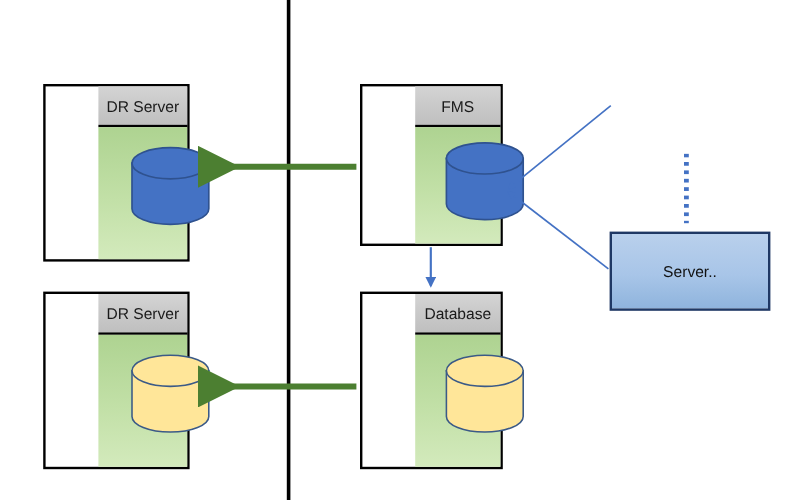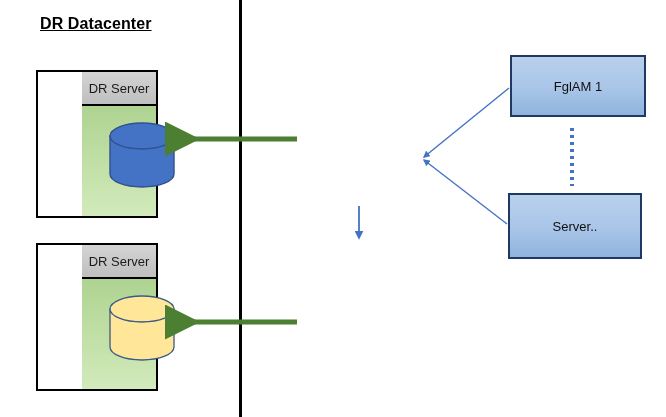--- a/index.html
+++ b/index.html
@@ -106,21 +106,20 @@
     width: 666px;
     height: 417px;
     pointer-events: none;
   }
 </style>
 </head>
 <body>
 
 <div id="canvas">
 
-  <div class="section-title" id="title-dr">DR Datacenter</div>
 
 
   <div id="divider"></div>
 
   <div class="server-box" id="dr-server-1" style="left:36px; top:70px; width:122px; height:148px;">
     <div class="server-header">DR Server</div>
     <div class="server-body">
       <div class="cyl" style="left:24px; top:14px;">
         <svg width="72" height="72" viewBox="0 0 72 72">
           <path d="M4,16 L4,54 A32,13 0 0 0 68,54 L68,16 Z" fill="#4472c4" stroke="#2f528f" stroke-width="1.4"></path>
@@ -135,25 +134,44 @@
     <div class="server-body">
       <div class="cyl" style="left:24px; top:14px;">
         <svg width="72" height="72" viewBox="0 0 72 72">
           <path d="M4,16 L4,54 A32,13 0 0 0 68,54 L68,16 Z" fill="#ffe699" stroke="#3b5a87" stroke-width="1.3"></path>
           <ellipse cx="36" cy="16" rx="32" ry="13" fill="#ffe699" stroke="#3b5a87" stroke-width="1.3"></ellipse>
         </svg>
       </div>
     </div>
   </div>
 
-
-
-  <div class="fglam-box" id="fglam-1" style="left:510px; top:55px; width:136px; height:62px;">
-    <span>FglAM 1</span>
-  </div>
+  <div class="server-box" id="fms-server" style="left:300px; top:70px; width:119px; height:135px;">
+    <div class="server-header">FMS</div>
+    <div class="server-body">
+      <div class="cyl" style="left:22px; top:10px;">
+        <svg width="72" height="72" viewBox="0 0 72 72">
+          <path d="M4,16 L4,54 A32,13 0 0 0 68,54 L68,16 Z" fill="#4472c4" stroke="#2f528f" stroke-width="1.4"></path>
+          <ellipse cx="36" cy="16" rx="32" ry="13" fill="#4472c4" stroke="#2f528f" stroke-width="1.4"></ellipse>
+        </svg>
+      </div>
+    </div>
+  </div>
+
+  <div class="server-box" id="database-server" style="left:300px; top:243px; width:119px; height:148px;">
+    <div class="server-header">Database</div>
+    <div class="server-body">
+      <div class="cyl" style="left:22px; top:14px;">
+        <svg width="72" height="72" viewBox="0 0 72 72">
+          <path d="M4,16 L4,54 A32,13 0 0 0 68,54 L68,16 Z" fill="#ffe699" stroke="#3b5a87" stroke-width="1.3"></path>
+          <ellipse cx="36" cy="16" rx="32" ry="13" fill="#ffe699" stroke="#3b5a87" stroke-width="1.3"></ellipse>
+        </svg>
+      </div>
+    </div>
+  </div>
+
 
   <div class="fglam-box" id="fglam-2" style="left:508px; top:193px; width:134px; height:66px;">
     <span>Server..</span>
   </div>
 
   <div id="fglam-ellipsis"></div>
 
   <svg id="overlay">
     <defs>
       <marker id="greenhead" markerWidth="7" markerHeight="7" refX="6" refY="3.5" orient="auto" markerUnits="strokeWidth">

